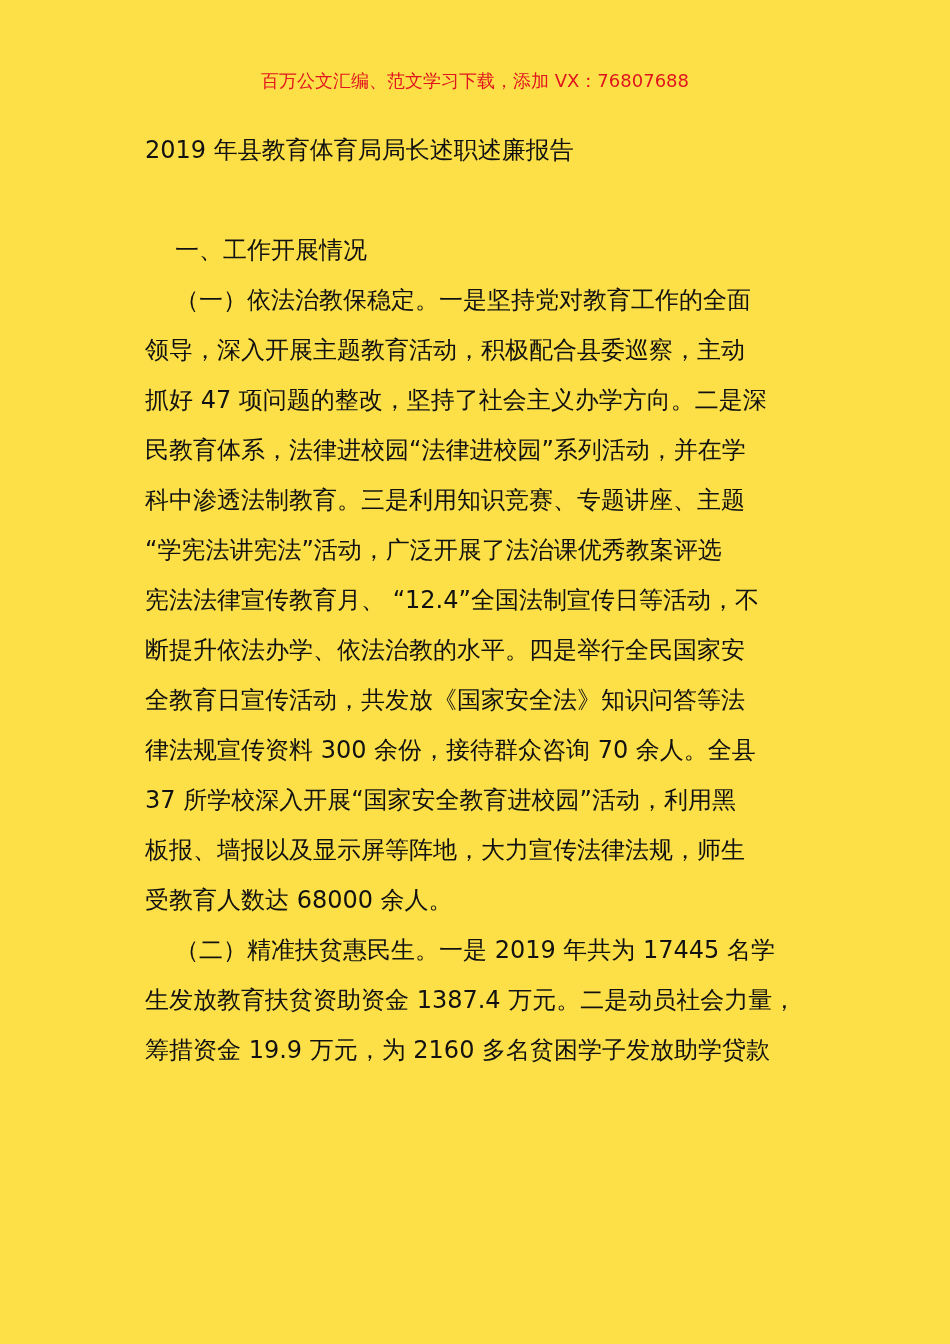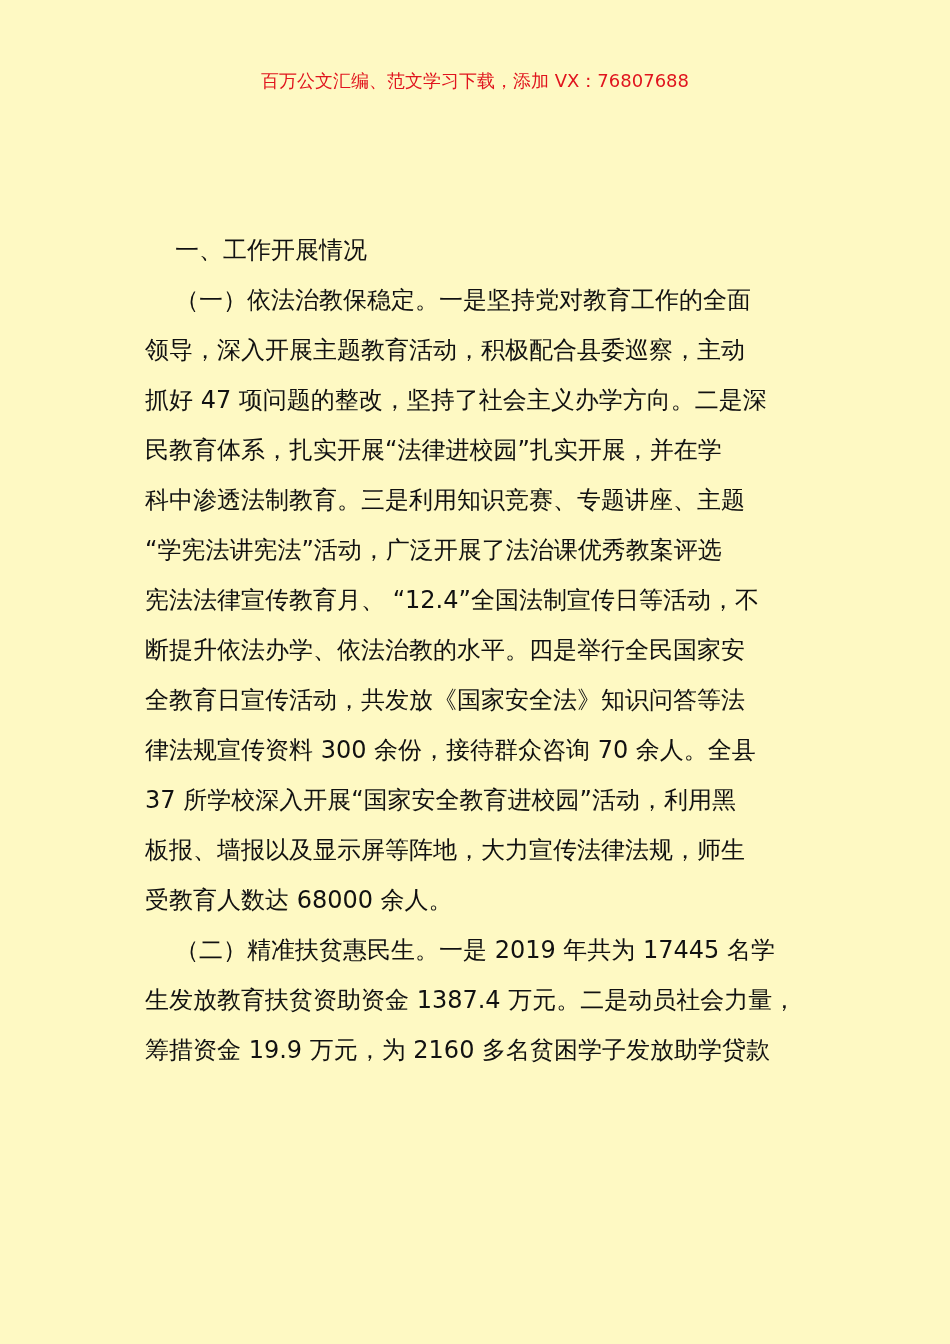--- a/index.html
+++ b/index.html
@@ -12,21 +12,21 @@
       height: 1344px;
       position: relative;
       overflow: hidden;
       font-family: "DejaVu Sans", "Liberation Sans", sans-serif;
       color: #111111;
     }
     .page {
       position: absolute;
       left: 0; top: 0;
       width: 950px; height: 1344px;
-      background: #fef9c3;
+      background: #fde047;
     }
     .watermark {
       position: absolute;
       left: 0; top: 66px;
       width: 950px;
       text-align: center;
       font-size: 18px;
       line-height: 30px;
       color: #e0141e;
       white-space: nowrap;
@@ -65,28 +65,29 @@
       padding-left: 30px;
     }
   </style>
 </head>
 <body>
 
 <div class="page">
 
   <div class="watermark">百万公文汇编、范文学习下载，添加 VX：76807688</div>
 
+  <div class="doc-title">2019 年县教育体育局局长述职述廉报告</div>
 
   <div class="section-heading">一、工作开展情况</div>
 
   <div class="body-lines">
     <span class="line indent">（一）依法治教保稳定。一是坚持党对教育工作的全面</span>
     <span class="line">领导，深入开展主题教育活动，积极配合县委巡察，主动</span>
     <span class="line">抓好 47 项问题的整改，坚持了社会主义办学方向。二是深</span>
-    <span class="line">民教育体系，扎实开展“法律进校园”扎实开展，并在学</span>
+    <span class="line">民教育体系，法律进校园“法律进校园”系列活动，并在学</span>
     <span class="line">科中渗透法制教育。三是利用知识竞赛、专题讲座、主题</span>
     <span class="line">“学宪法讲宪法”活动，广泛开展了法治课优秀教案评选</span>
     <span class="line">宪法法律宣传教育月、 “12.4”全国法制宣传日等活动，不</span>
     <span class="line">断提升依法办学、依法治教的水平。四是举行全民国家安</span>
     <span class="line">全教育日宣传活动，共发放《国家安全法》知识问答等法</span>
     <span class="line">律法规宣传资料 300 余份，接待群众咨询 70 余人。全县</span>
     <span class="line">37 所学校深入开展“国家安全教育进校园”活动，利用黑</span>
     <span class="line">板报、墙报以及显示屏等阵地，大力宣传法律法规，师生</span>
     <span class="line">受教育人数达 68000 余人。</span>
     <span class="line indent">（二）精准扶贫惠民生。一是 2019 年共为 17445 名学</span>

